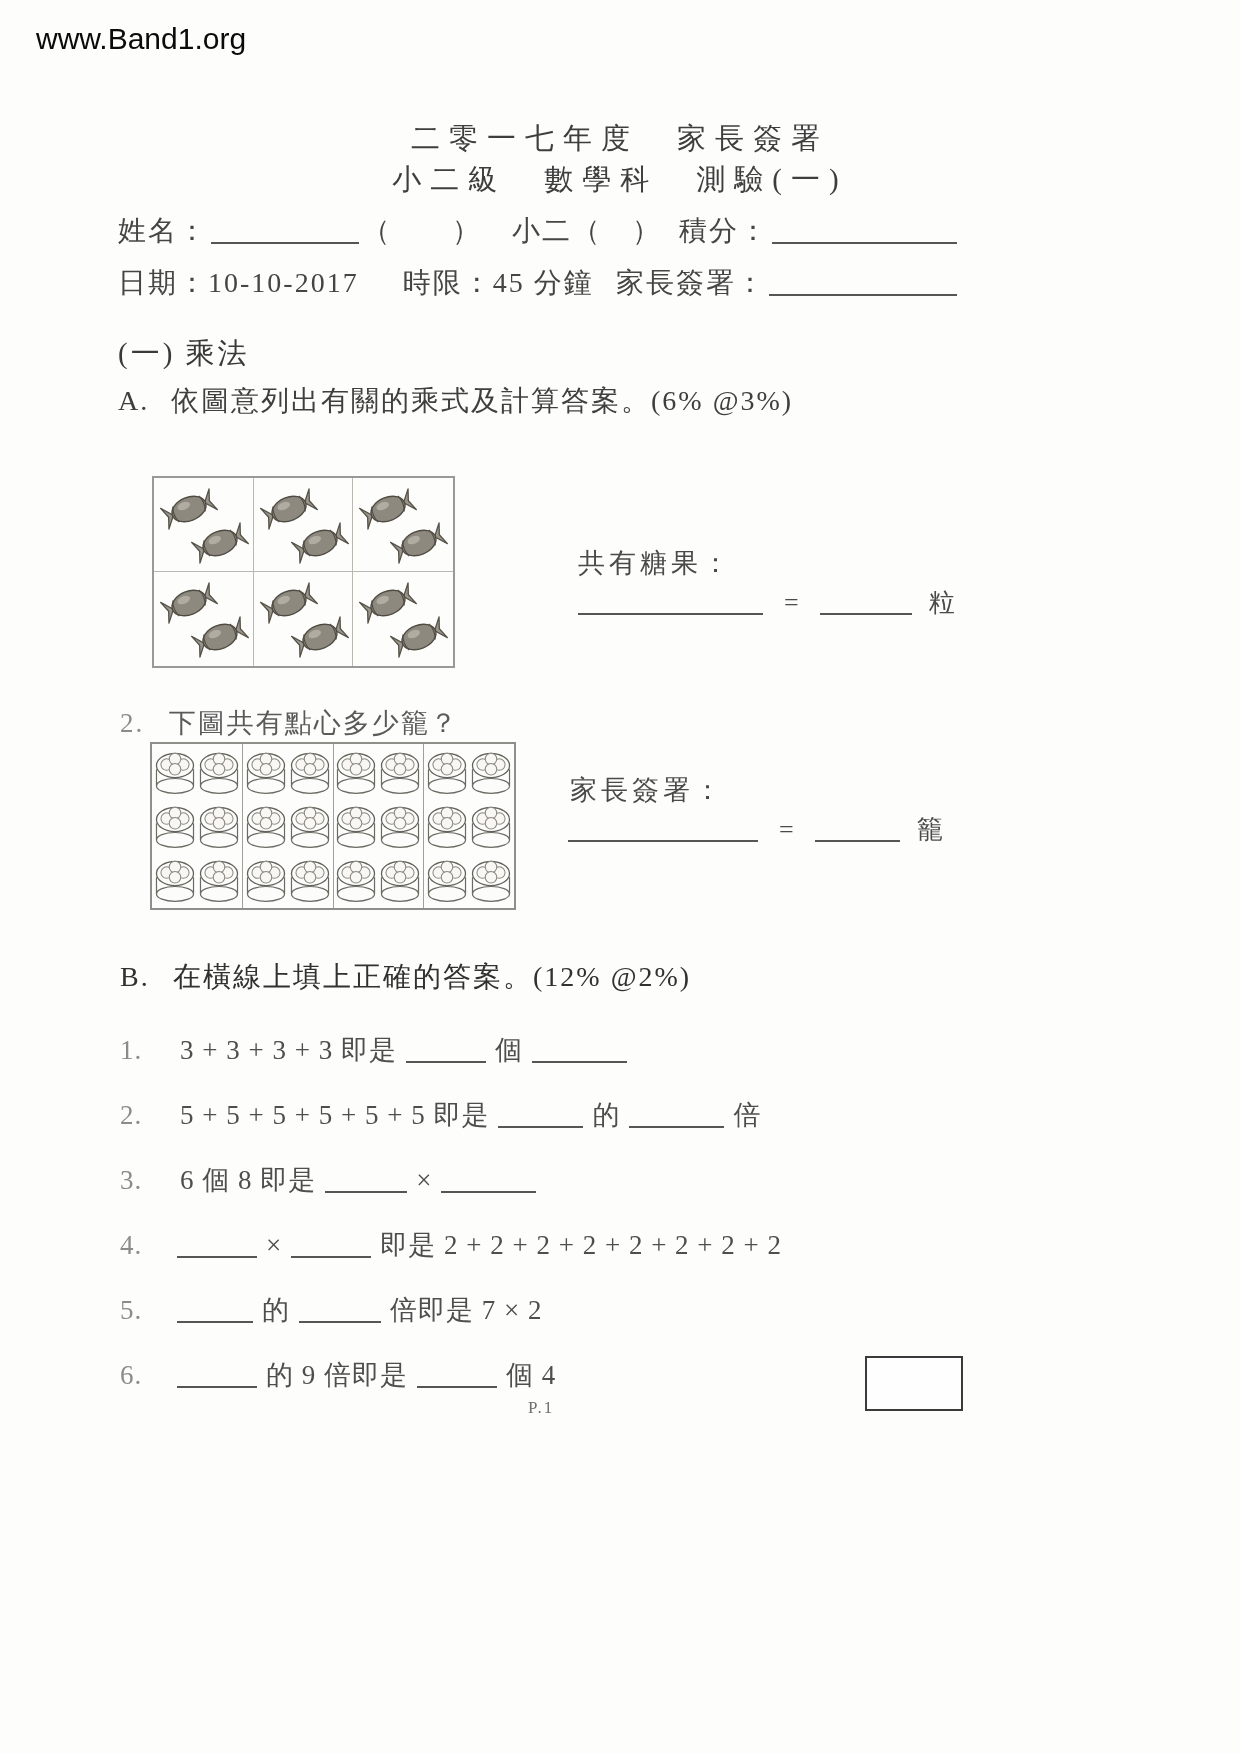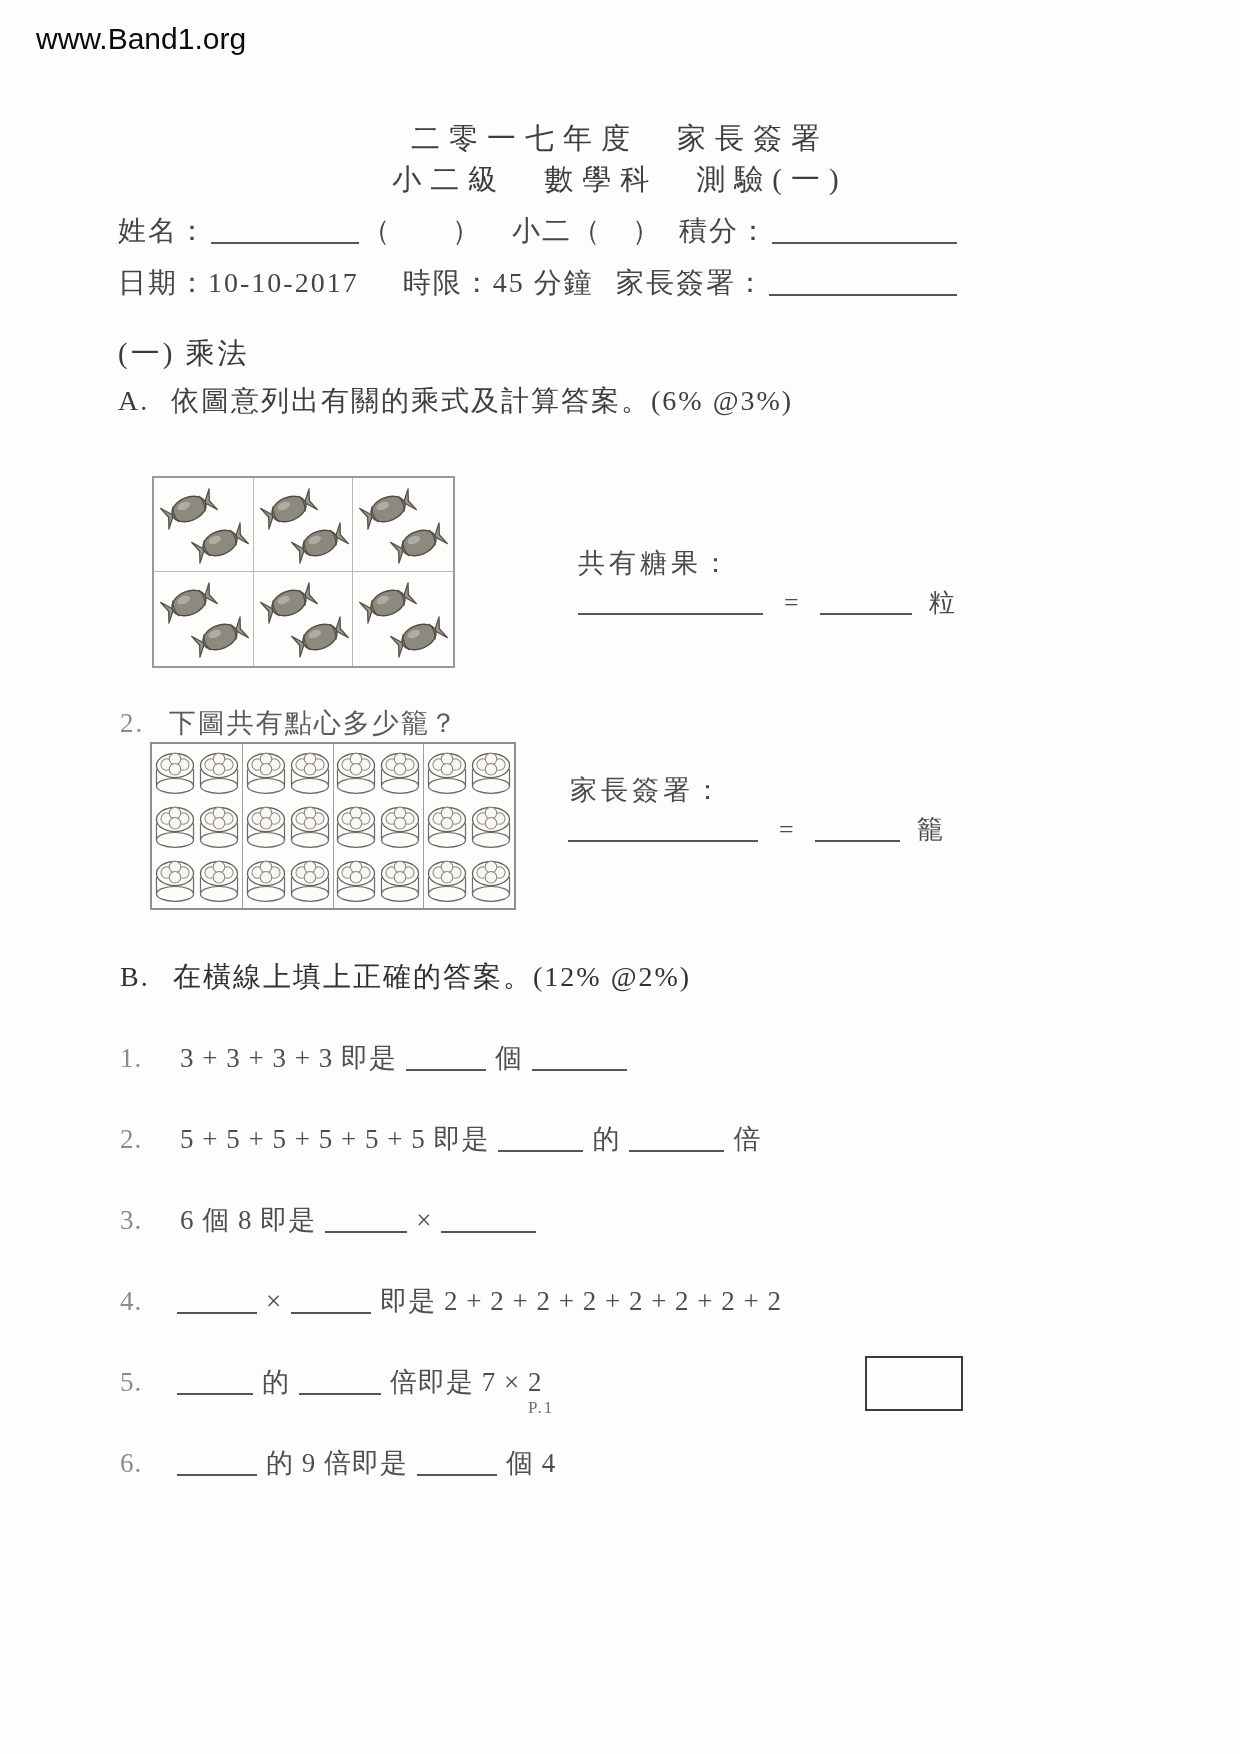--- a/index.html
+++ b/index.html
@@ -48,21 +48,21 @@
   .ans2-label{left:570px;top:772px}
   .ans-line{font-size:26px;color:#4a4a4a}
   .ans1-line{left:575px;top:585px}
   .ans2-line{left:565px;top:812px}
   .eq{margin:0 18px}
   .unit{margin-left:14px;letter-spacing:1px}
 
   .partB-list{left:120px;top:1032px;display:flex;flex-direction:column;gap:29px;font-size:27px;color:#4e4e4e}
   .qrow{display:flex;align-items:baseline;letter-spacing:1px}
   .qrow .qnum{display:inline-block;width:54px;color:#8b8b8b}
-  .qtext{margin:8px 6px;white-space:pre}
+  .qtext{margin:0 6px;white-space:pre}
 
   .score-box{left:865px;top:1356px;width:98px;height:55px;border:2px solid #3a3a3a;background:#fefefe}
   .page-number{left:528px;top:1398px;font-size:17px;color:#6e6e6e;letter-spacing:2px}
 </style>
 </head>
 <body>
 
 <div class="page">
 
   <svg width="0" height="0" style="position:absolute" aria-hidden="true">

